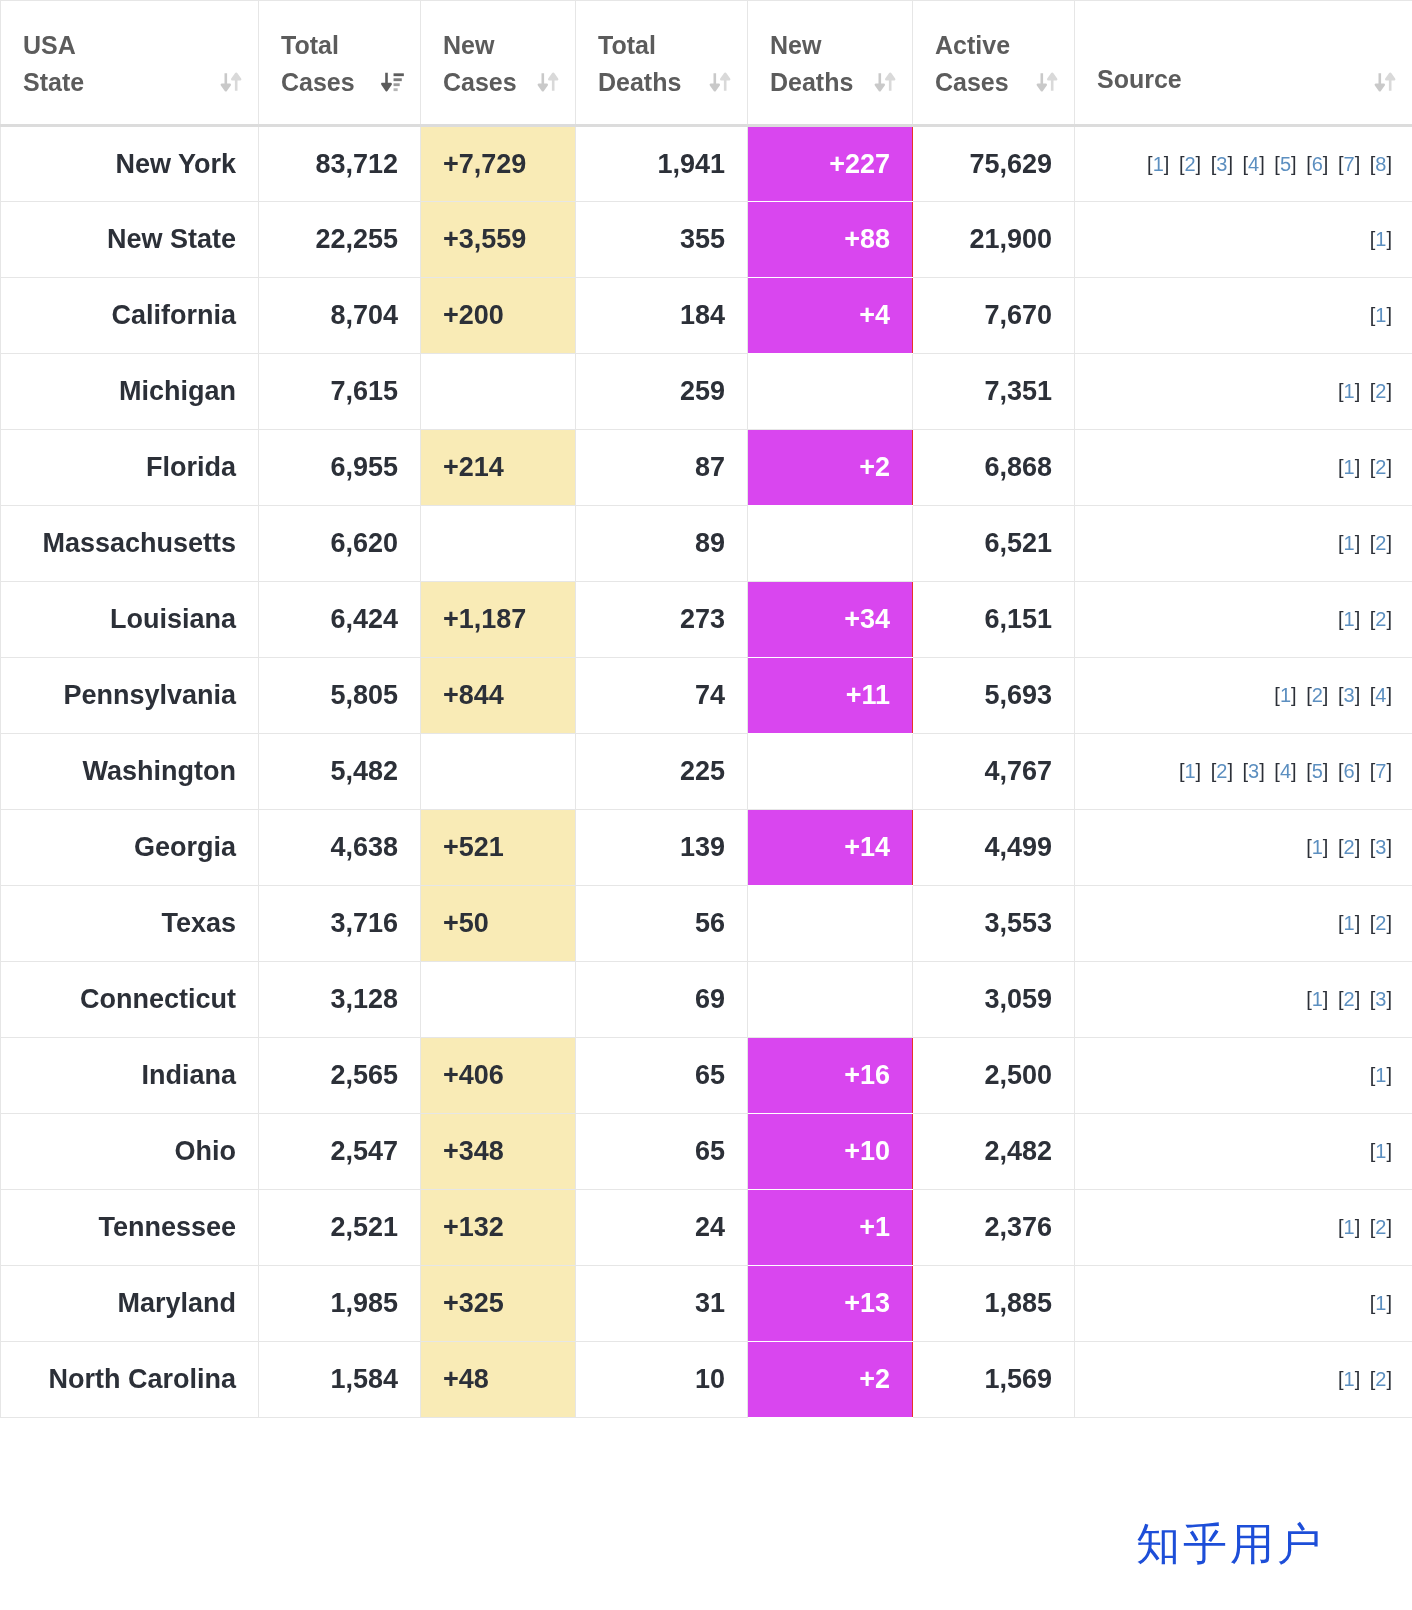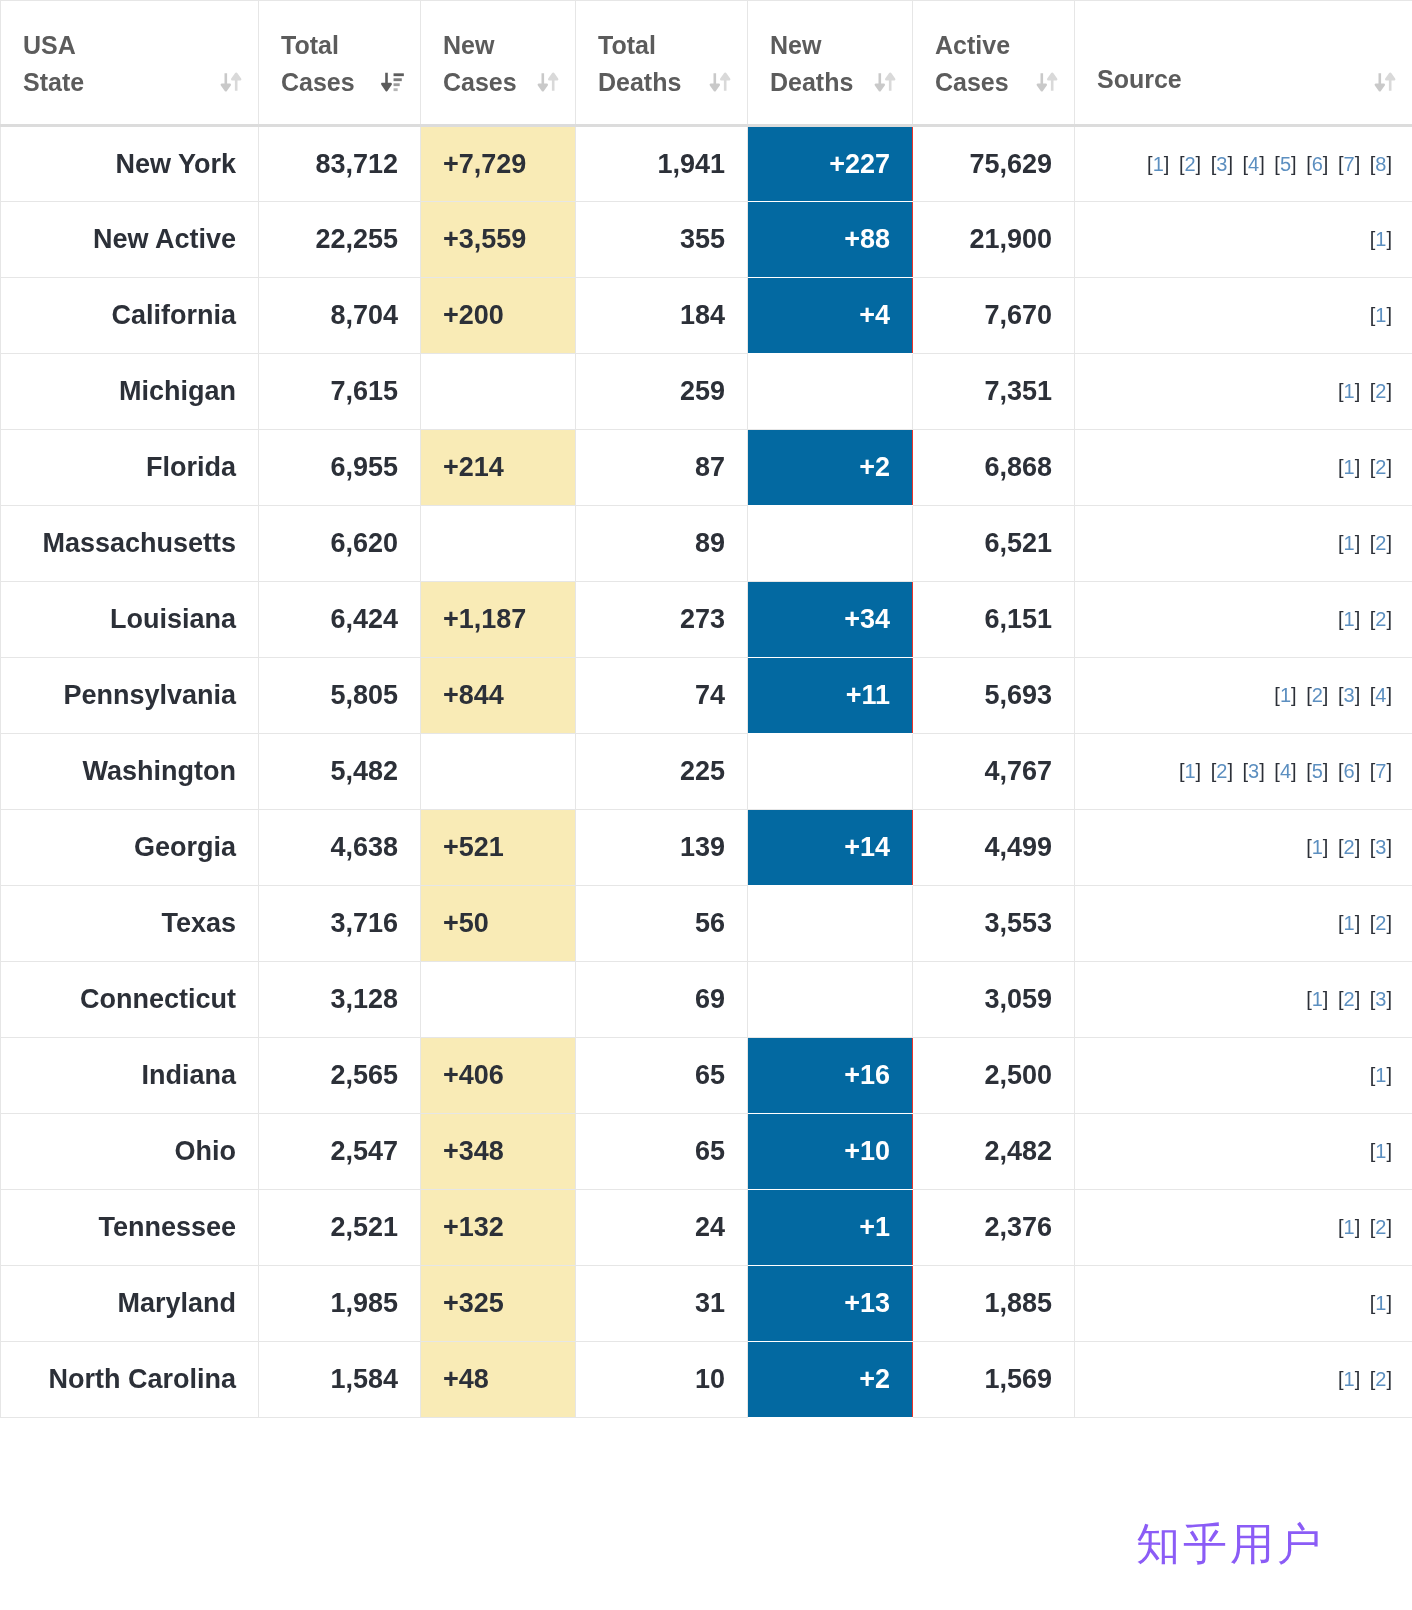--- a/index.html
+++ b/index.html
@@ -73,21 +73,21 @@
   td.c-new-cases {
     text-align: left;
   }
   td.c-new-cases.filled {
     background: #f9ebb6;
   }
   td.c-new-deaths {
     text-align: right;
   }
   td.c-new-deaths.filled {
-    background: #0369a1;
+    background: #d946ef;
     color: #ffffff;
     border-left-color: #e8342a;
     border-right-color: #e8342a;
     border-top-color: #ffffff;
     border-bottom-color: #ffffff;
   }
   td.c-source {
     text-align: right;
     font-size: 20px;
     font-weight: normal;
@@ -103,21 +103,21 @@
   .ref i {
     color: #5c8fc0;
     font-style: normal;
   }
   
   .watermark {
     position: absolute;
     right: 88px;
     bottom: 36px;
     font-size: 44px;
-    color: #8b5cf6;
+    color: #1d4ed8;
     letter-spacing: 3px;
     font-family: "DejaVu Sans", sans-serif;
     pointer-events: none;
     user-select: none;
     white-space: nowrap;
   }
 </style>
 </head>
 <body>
 
@@ -192,21 +192,21 @@
         <tr>
           <td class="c-state">New York</td>
           <td class="c-num">83,712</td>
           <td class="c-new-cases filled">+7,729</td>
           <td class="c-num">1,941</td>
           <td class="c-new-deaths filled">+227</td>
           <td class="c-num">75,629</td>
           <td class="c-source"><span class="ref">[<i>1</i>]</span> <span class="ref">[<i>2</i>]</span> <span class="ref">[<i>3</i>]</span> <span class="ref">[<i>4</i>]</span> <span class="ref">[<i>5</i>]</span> <span class="ref">[<i>6</i>]</span> <span class="ref">[<i>7</i>]</span> <span class="ref">[<i>8</i>]</span></td>
         </tr>
         <tr>
-          <td class="c-state">New Active</td>
+          <td class="c-state">New State</td>
           <td class="c-num">22,255</td>
           <td class="c-new-cases filled">+3,559</td>
           <td class="c-num">355</td>
           <td class="c-new-deaths filled">+88</td>
           <td class="c-num">21,900</td>
           <td class="c-source"><span class="ref">[<i>1</i>]</span></td>
         </tr>
         <tr>
           <td class="c-state">California</td>
           <td class="c-num">8,704</td>

